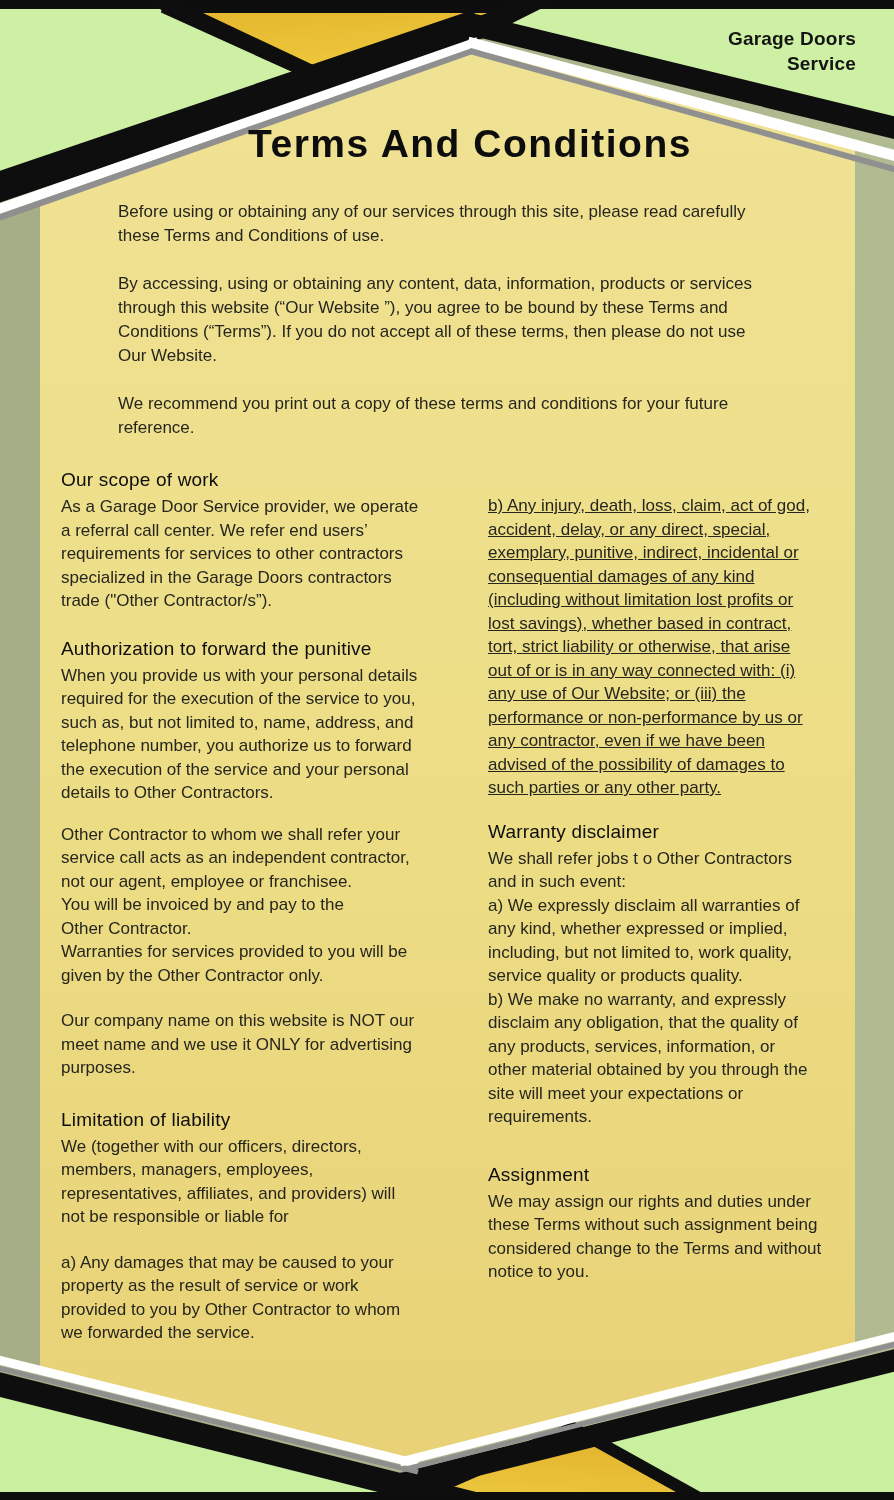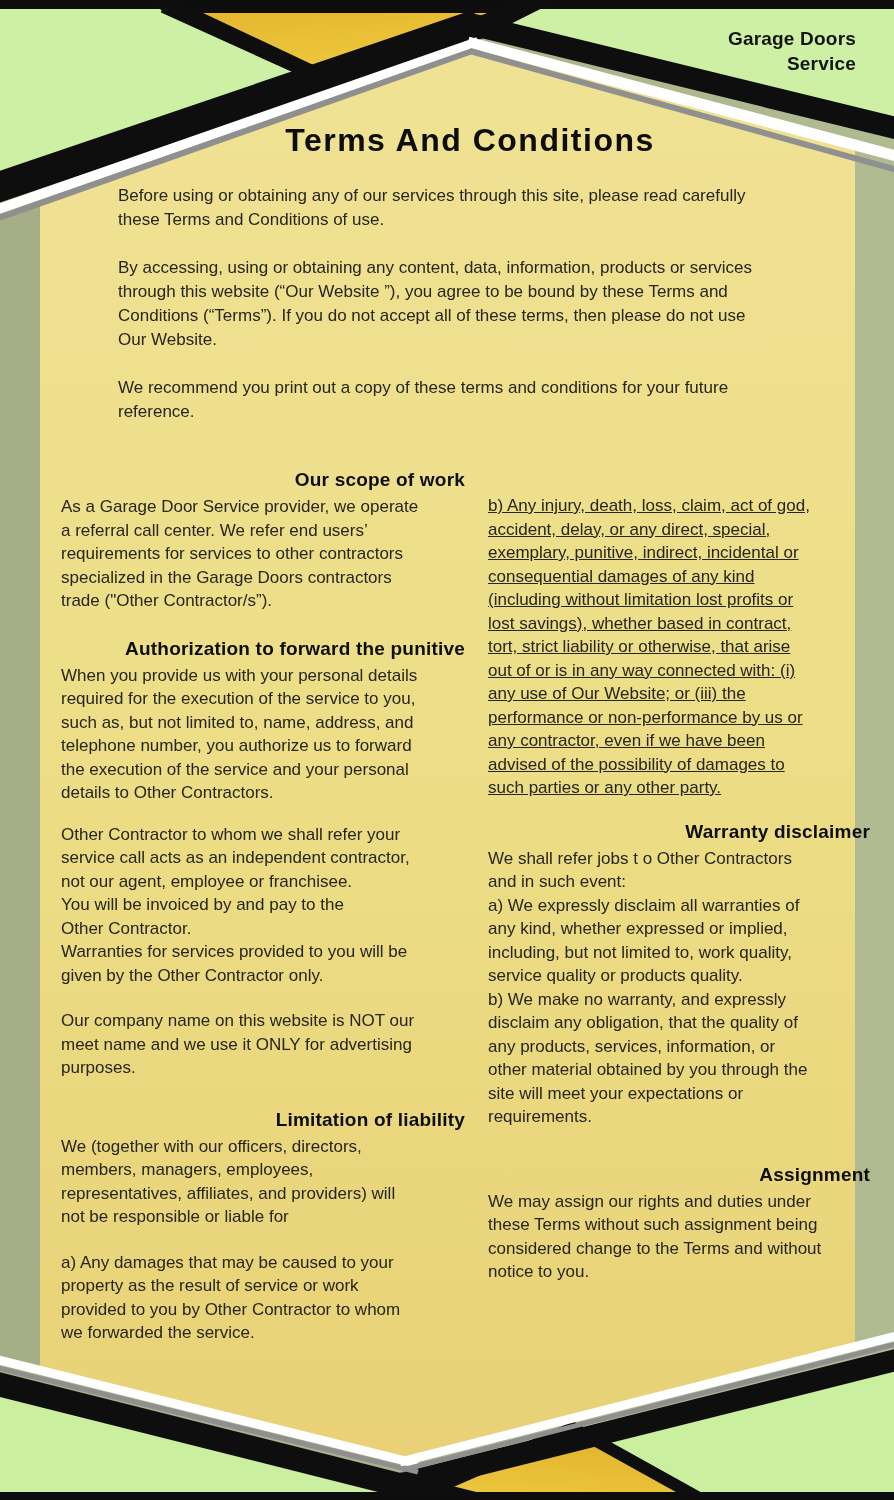--- a/index.html
+++ b/index.html
@@ -14,35 +14,35 @@
   .brand{
     position:absolute;top:26px;right:38px;
     text-align:right;
     font-size:19px;font-weight:bold;line-height:25px;
     color:#141414;letter-spacing:.2px;
   }
   .title{
     position:absolute;left:0;right:0;top:122px;
     margin:0;padding-left:46px;
     text-align:center;
-    font-size:32px;font-weight:bold;letter-spacing:1.5px;
+    font-size:39px;font-weight:bold;letter-spacing:1.5px;
     color:#0d0d0d;
   }
   .intro{
     position:absolute;left:118px;top:184px;width:706px;
     color:#26261e;font-size:17px;line-height:24px;
   }
-  .intro p{margin:0 0 24px 0;white-space:pre-line;}
+  .intro p{margin:16px 0 24px 0;white-space:pre-line;}
   .intro p.gap{margin-top:24px;}
   .col{position:absolute;top:468px;color:#26261e;font-size:17px;line-height:23.5px;}
   .col.left{left:61px;width:404px;}
   .col.right{left:488px;width:382px;}
   .sec h2{
-    margin:0 0 3px 8px;font-size:19px;line-height:24px;
-    color:#0e0e0e;font-weight:bold;letter-spacing:.2px;text-align:right;
+    margin:0 0 3px 0;font-size:19px;line-height:24px;
+    color:#0e0e0e;font-weight:normal;letter-spacing:.2px;
   }
   .sec p{margin:0;white-space:pre-line;}
   .sec p + p{margin-top:22px;}
   .sec p.tight{}
   .m24{margin-top:24px;} .m18{margin-top:18px;} .m28{margin-top:28px;}
   .m20{margin-top:20px;} .m34{margin-top:34px;}
   .pt26{padding-top:26px;text-decoration:underline;}
 </style>
 </head>
 <body>

